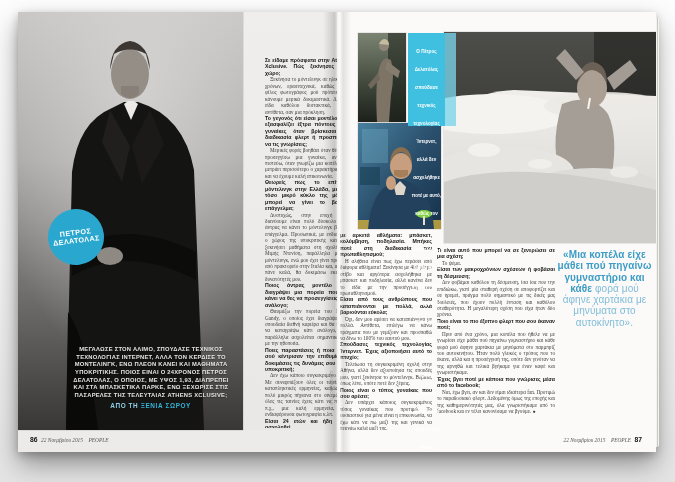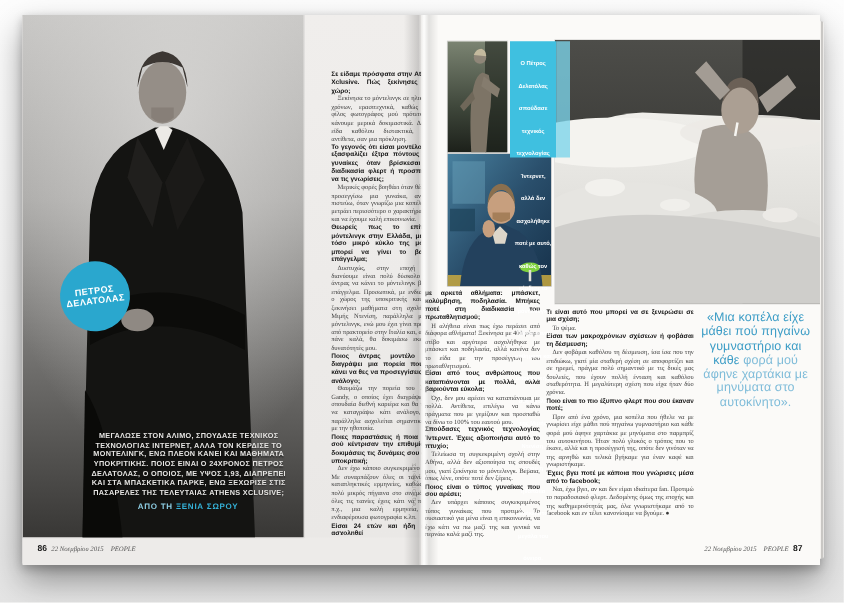--- a/index.html
+++ b/index.html
@@ -77,21 +77,21 @@
   .caption-box span{color:#fff;font-weight:bold;font-size:4.6px;line-height:1.35;}
   .caption-strip{position:absolute;left:108px;top:21px;width:11px;height:93px;z-index:3;}
   .photo-portrait{position:absolute;left:21px;top:111px;width:83px;height:106px;}
   .photo-bathtub{position:absolute;left:107px;top:20px;width:212px;height:211px;}
   .col-a{left:3px;top:220px;width:92px;height:198px;}
   .col-b{left:100px;top:235px;width:118px;height:192px;}
   .pull-quote{
     position:absolute;left:220px;top:237px;width:95px;text-align:center;
     font-size:10px;line-height:1.13;letter-spacing:.1px;
   }
-  .pull-quote .pq-bold{font-weight:normal;}
+  .pull-quote .pq-bold{font-weight:bold;}
   .photo-frame{box-shadow:0 0 0 .5px rgba(0,0,0,.15);}
   svg{display:block;}
 </style>
 </head>
 <body>
 
 <div class="spread">
 
   <div class="page page-left">
 

